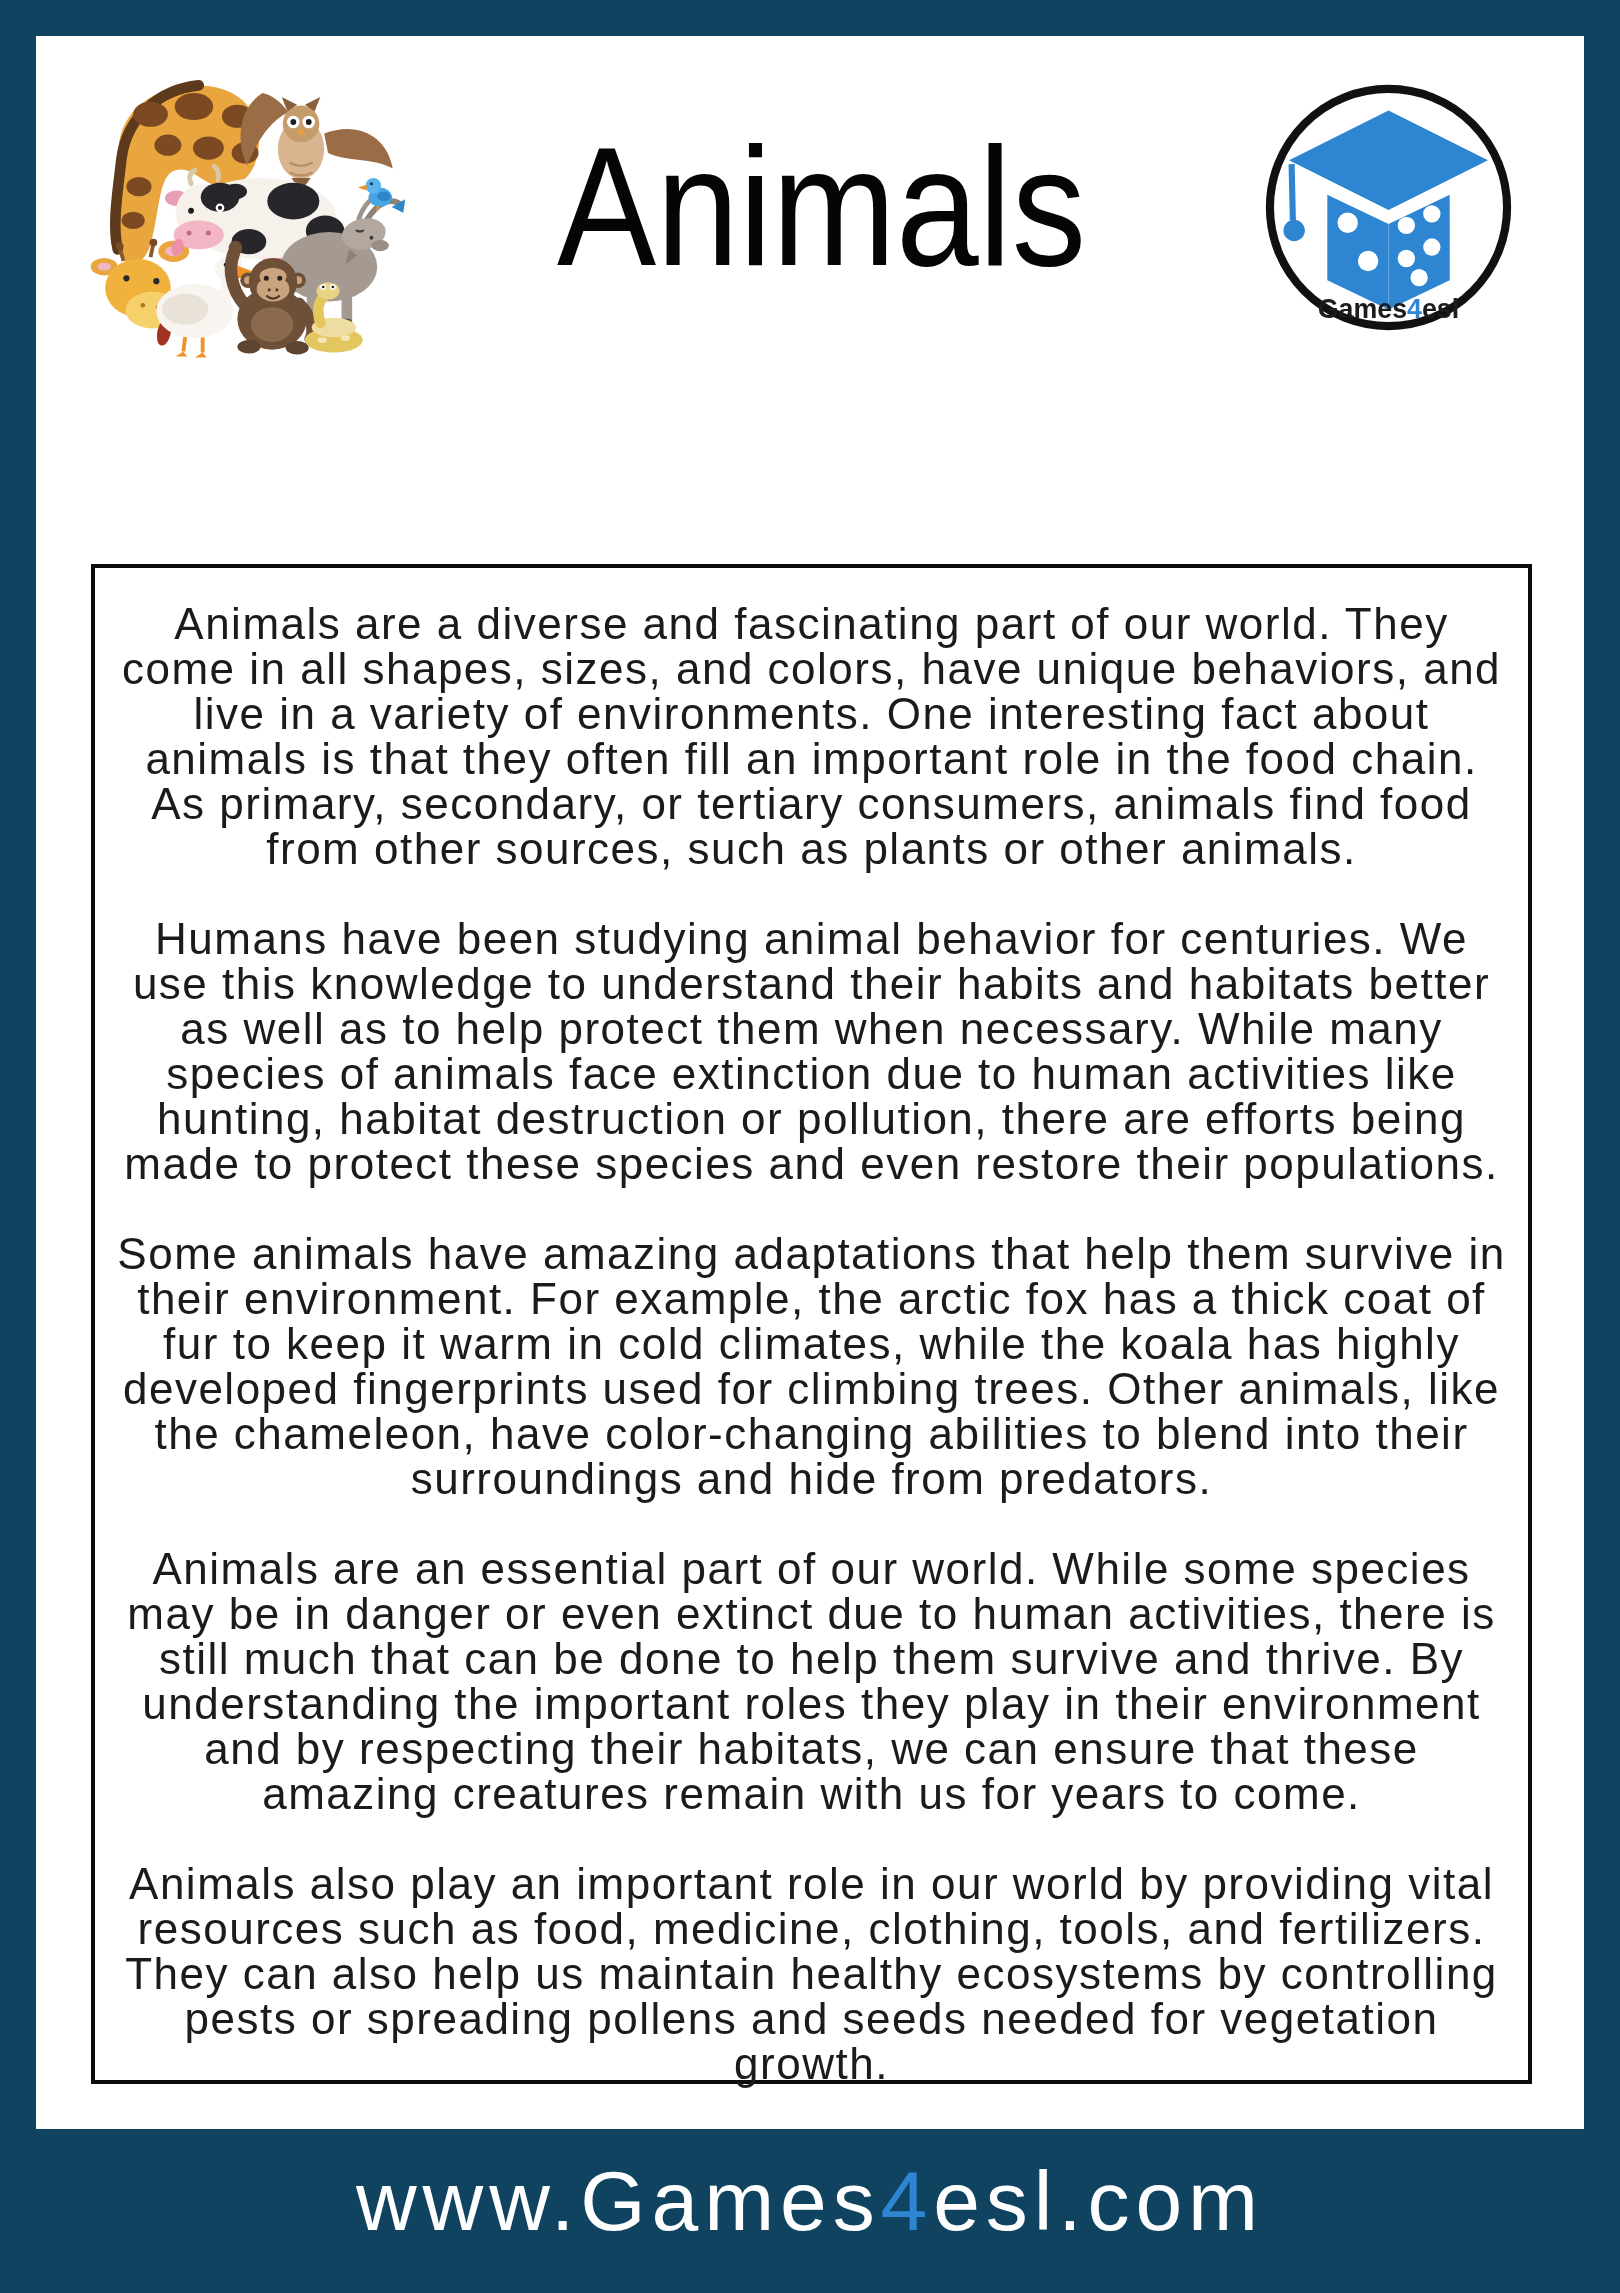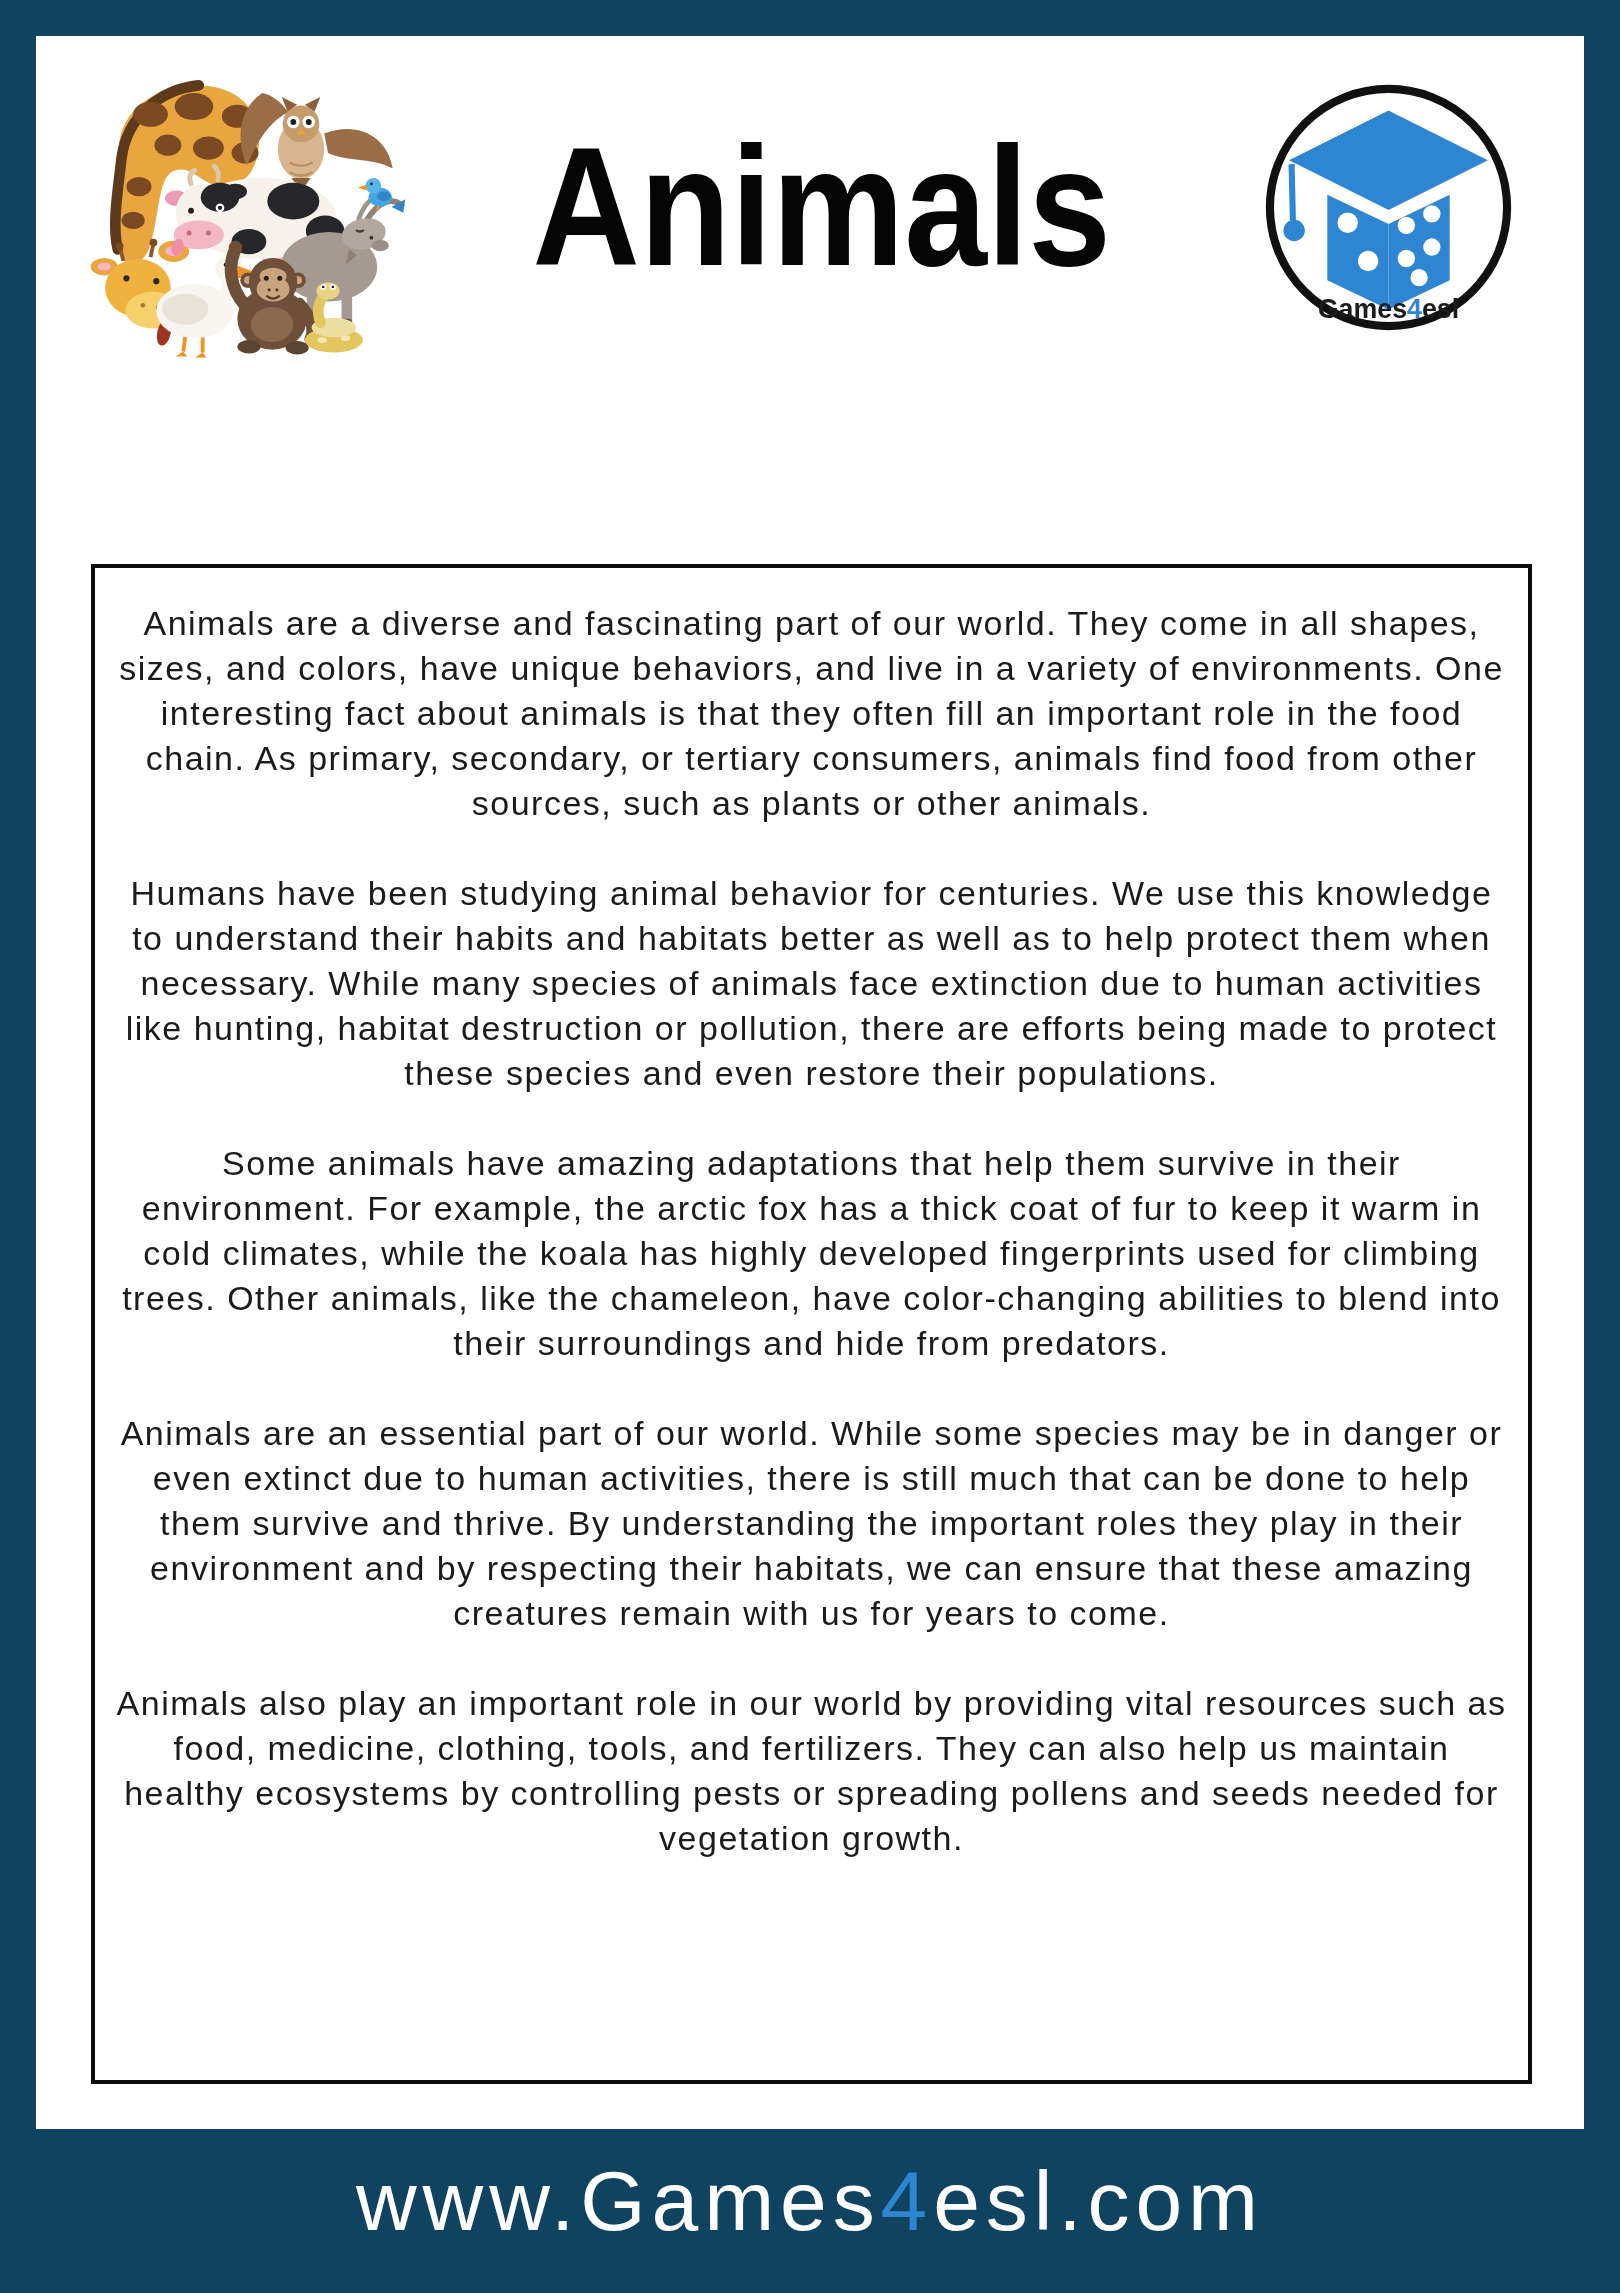--- a/index.html
+++ b/index.html
@@ -11,38 +11,38 @@
     -webkit-font-smoothing:antialiased;
   }
   .page{
     position:absolute;left:36px;top:36px;width:1548px;height:2093px;
     background:#ffffff;
   }
   
   .illustration{position:absolute;left:47px;top:17.6px;width:328px;height:328px;}
   .page-title{
     position:absolute;left:0;right:0;top:86px;text-align:center;
-    font-size:169px;line-height:169px;font-weight:bold;color:#050505;
+    font-size:169px;line-height:169px;font-weight:normal;color:#050505;
     white-space:nowrap;
     padding-left:24px;
   }
   .page-title span{display:inline-block;transform:scaleX(.88);transform-origin:center;}
   .brand-logo{position:absolute;right:68px;top:44px;width:255px;height:255px;}
   
   .instruction{
     position:absolute;left:0;right:0;top:348px;text-align:center;
     font-size:46px;line-height:78px;font-weight:bold;font-style:italic;
     letter-spacing:2.9px;color:#0a0a0a;
   }
   
   .passage-box{
     position:absolute;left:55px;top:528px;width:1441px;height:1520px;
     border:4.9px solid #0c0c0c;background:#ffffff;box-sizing:border-box;
     padding:33px 19.6px;text-align:center;
-    font-size:34px;line-height:45px;letter-spacing:1.5px;color:#1b1b1b;
+    font-size:44px;line-height:45px;letter-spacing:1.5px;color:#1b1b1b;
   }
   .passage-box p{margin:0 0 45px 0;}
   .passage-box p:last-child{margin-bottom:0;}
   
   .footer-band{
     position:absolute;left:0;right:0;bottom:0;height:186px;
     display:flex;align-items:center;justify-content:center;
     color:#ffffff;font-size:84px;letter-spacing:5.9px;white-space:nowrap;
   }
   .footer-band .digit,.logo-digit{color:#2e86d2;}

